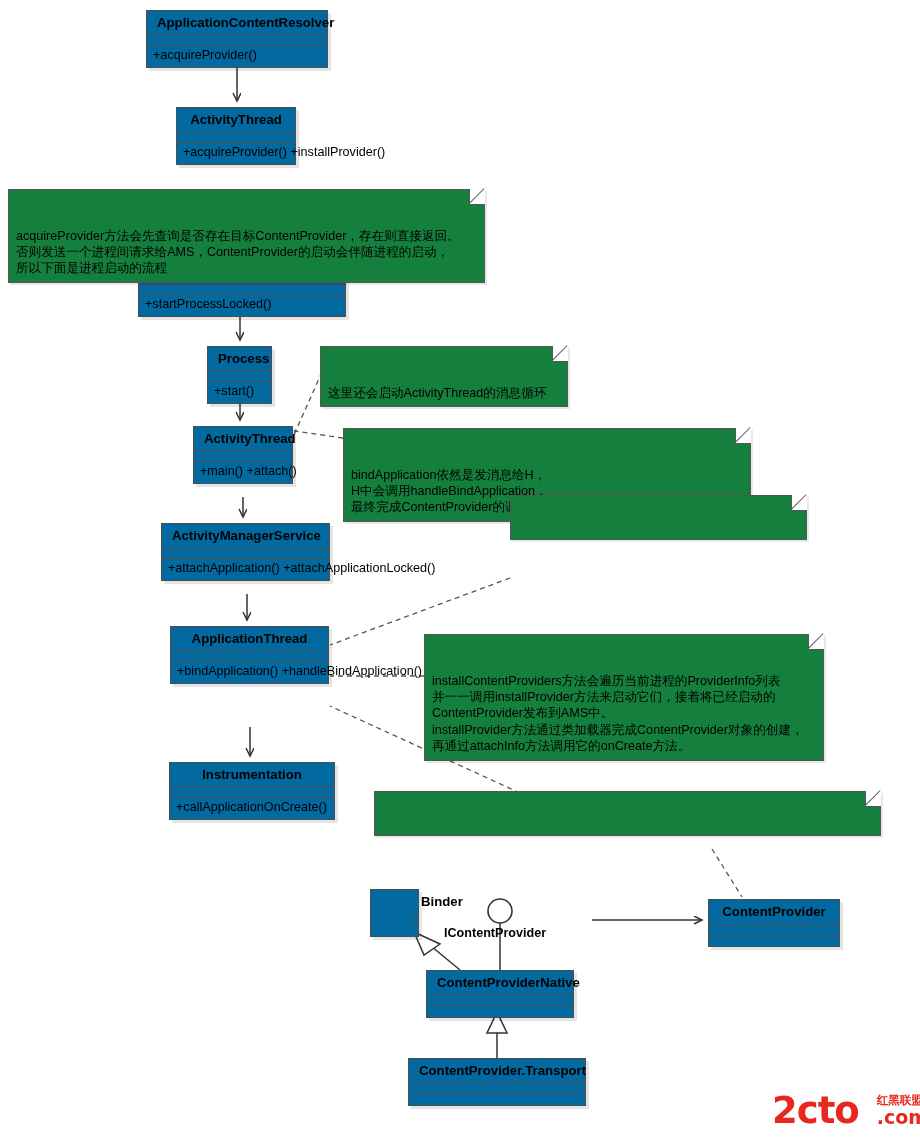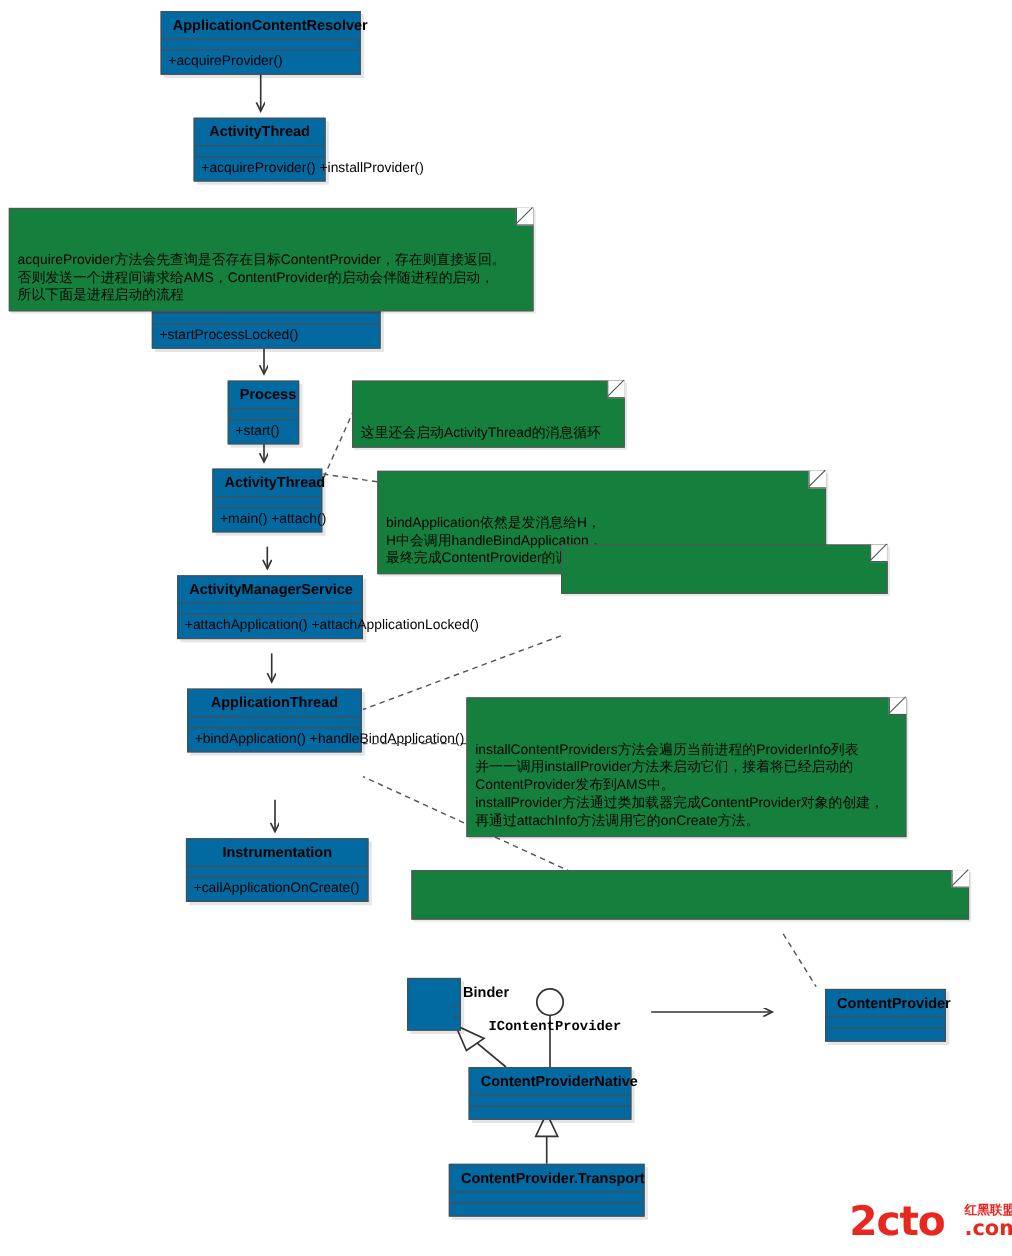--- a/index.html
+++ b/index.html
@@ -231,21 +231,21 @@
   <div class="cls-attrs"></div>
   <div class="cls-ops">+callApplicationOnCreate()</div>
 </div>
 
 <div class="uml-class empty-ops" style="left:370px; top:889px; width:49px;padding-left:40px;">
   <div class="cls-name">Binder</div>
   <div class="cls-attrs"></div>
   <div class="cls-ops"></div>
 </div>
 
-<div class="uml-class empty-ops" style="left:708px; top:899px; width:110px;margin-left:42px;">
+<div class="uml-class empty-ops" style="left:708px; top:899px; width:132px;">
   <div class="cls-name">ContentProvider</div>
   <div class="cls-attrs"></div>
   <div class="cls-ops"></div>
 </div>
 
 <div class="uml-class empty-ops" style="left:426px; top:970px; width:148px;">
   <div class="cls-name">ContentProviderNative</div>
   <div class="cls-attrs"></div>
   <div class="cls-ops"></div>
 </div>
@@ -285,21 +285,21 @@
 并一一调用installProvider方法来启动它们，接着将已经启动的
 ContentProvider发布到AMS中。
 installProvider方法通过类加载器完成ContentProvider对象的创建，
 再通过attachInfo方法调用它的onCreate方法。</span>
 </div>
 
 <div class="uml-note" style="left:374px; top:791px; width:507px;">
   <span class="fold"></span>
 </div>
 
-<div class="iface-label" style="left:444px; top:926px;font-family:Liberation Mono, monospace;">IContentProvider</div>
+<div class="iface-label" style="left:444px; top:926px;">IContentProvider</div>
 
 <div id="watermark" style="left:772px; top:1092px;">
   <div style="display:flex; align-items:flex-end; gap:18px;">
     <span class="wm-2cto">2cto</span>
     <div style="display:flex; flex-direction:column; align-items:flex-start; gap:2px; padding-bottom:2px;">
       <span class="wm-cn">红黑联盟</span>
       <span class="wm-com">.com</span>
     </div>
   </div>
 </div>

